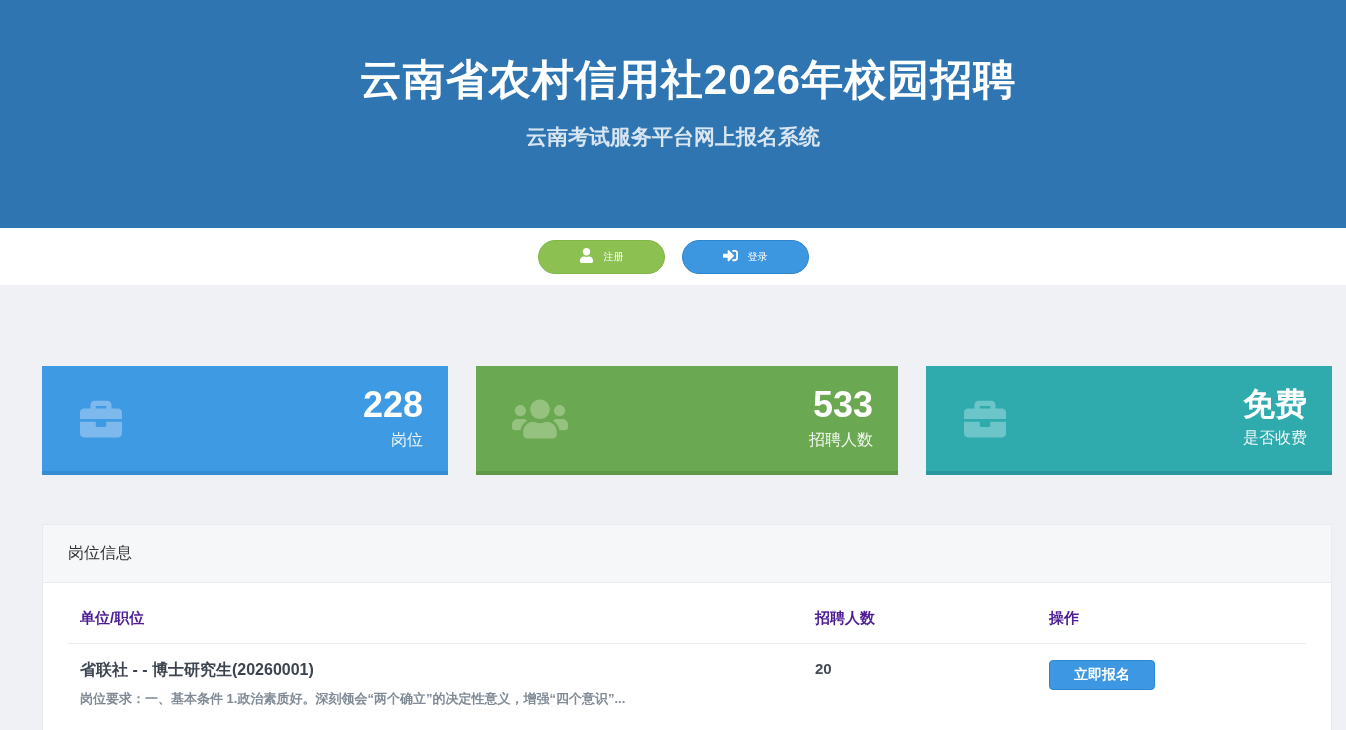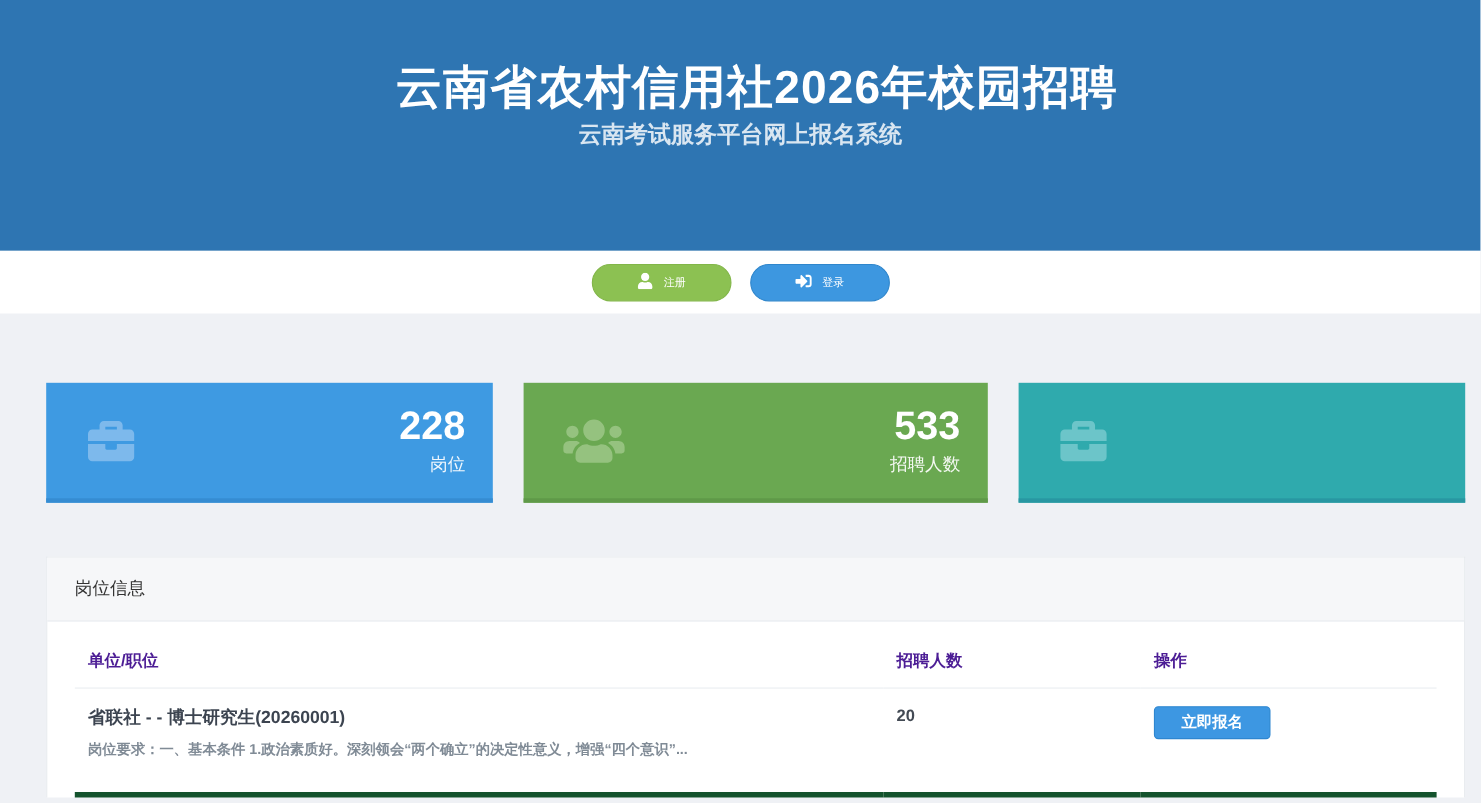--- a/index.html
+++ b/index.html
@@ -2,33 +2,33 @@
 <html><head>
 <meta charset="utf-8">
 <style>
   * { margin:0; padding:0; box-sizing:border-box; }
   html,body { width:1346px; height:730px; overflow:hidden; background:#eff1f5;
     font-family:"Liberation Sans","DejaVu Sans",sans-serif; }
 
   
   .hero { height:228px; background:#2e75b2; text-align:center; color:#fff; }
   .hero-title { padding-top:52px; font-size:42px; font-weight:bold; letter-spacing:1px;padding-left:30px; }
-  .hero-subtitle { font-size:21px; font-weight:bold; color:rgba(255,255,255,.82); }
+  .hero-subtitle { margin-top:15px; font-size:21px; font-weight:bold; color:rgba(255,255,255,.82); }
 
   
   .auth-band { height:57px; background:#fff; display:flex; align-items:center; justify-content:center; gap:17px; }
   .pill-btn { display:inline-flex; align-items:center; justify-content:center; gap:10px;
     height:34px; padding:0 40px; border-radius:17px; font-size:10px; color:#fff; cursor:pointer; border:1px solid transparent; }
   .pill-btn svg { width:15px; height:15px; }
   .btn-register { background:#8cc152; border-color:#82b649; }
   .btn-login { background:#3d97e0; border-color:#2f86cc; }
 
   
   .container { width:1290px; margin-left:42px; }
-  .stats-row { display:flex; gap:28px; margin-top:63px;justify-content:center; }
+  .stats-row { display:flex; gap:28px; margin-top:81px;justify-content:center; }
   .stat-card { flex:1; height:109px; border-bottom:4px solid transparent; position:relative;
     display:flex; align-items:center; }
   .stat-icon { position:absolute; left:36px; top:50%; transform:translateY(-50%); line-height:0; }
   .stat-icon svg { display:block; }
   .stat-text { margin-left:auto; padding-right:25px; text-align:right; color:#fff; }
   .stat-value { font-size:36px; font-weight:bold; line-height:1.05; white-space:pre-line; }
   .stat-value.dates { font-size:21px; line-height:1.25; }
   .stat-value.fee { font-size:32px; }
   .stat-label { margin-top:6px; font-size:16px; color:rgba(255,255,255,.92); }
 
@@ -102,20 +102,24 @@
       </div>
     </div>
 
 
     <div class="stat-card" style="background: rgb(47, 170, 173); border-bottom-color: rgb(40, 151, 162);">
       <span class="stat-icon" style="color: rgb(108, 197, 201);">
         <svg viewBox="0 0 512 512" width="46" height="42" fill="currentColor">
             <path d="M320 336c0 8.84-7.16 16-16 16h-96c-8.84 0-16-7.16-16-16v-48H0v144c0 25.6 22.4 48 48 48h416c25.6 0 48-22.4 48-48V288H320v48zm144-208h-80V80c0-25.6-22.4-48-48-48H176c-25.6 0-48 22.4-48 48v48H48c-25.6 0-48 22.4-48 48v80h512v-80c0-25.6-22.4-48-48-48zm-144 0H192V96h128v32z"></path>
           </svg>
       </span>
+      <div class="stat-text">
+        <div class="stat-value fee">免费</div>
+        <div class="stat-label">是否收费</div>
+      </div>
     </div>
 
   </div>
 
   <div class="panel">
     <div class="panel-header">岗位信息</div>
     <div class="panel-body">
       <table>
         <colgroup>
             <col class="c1">

